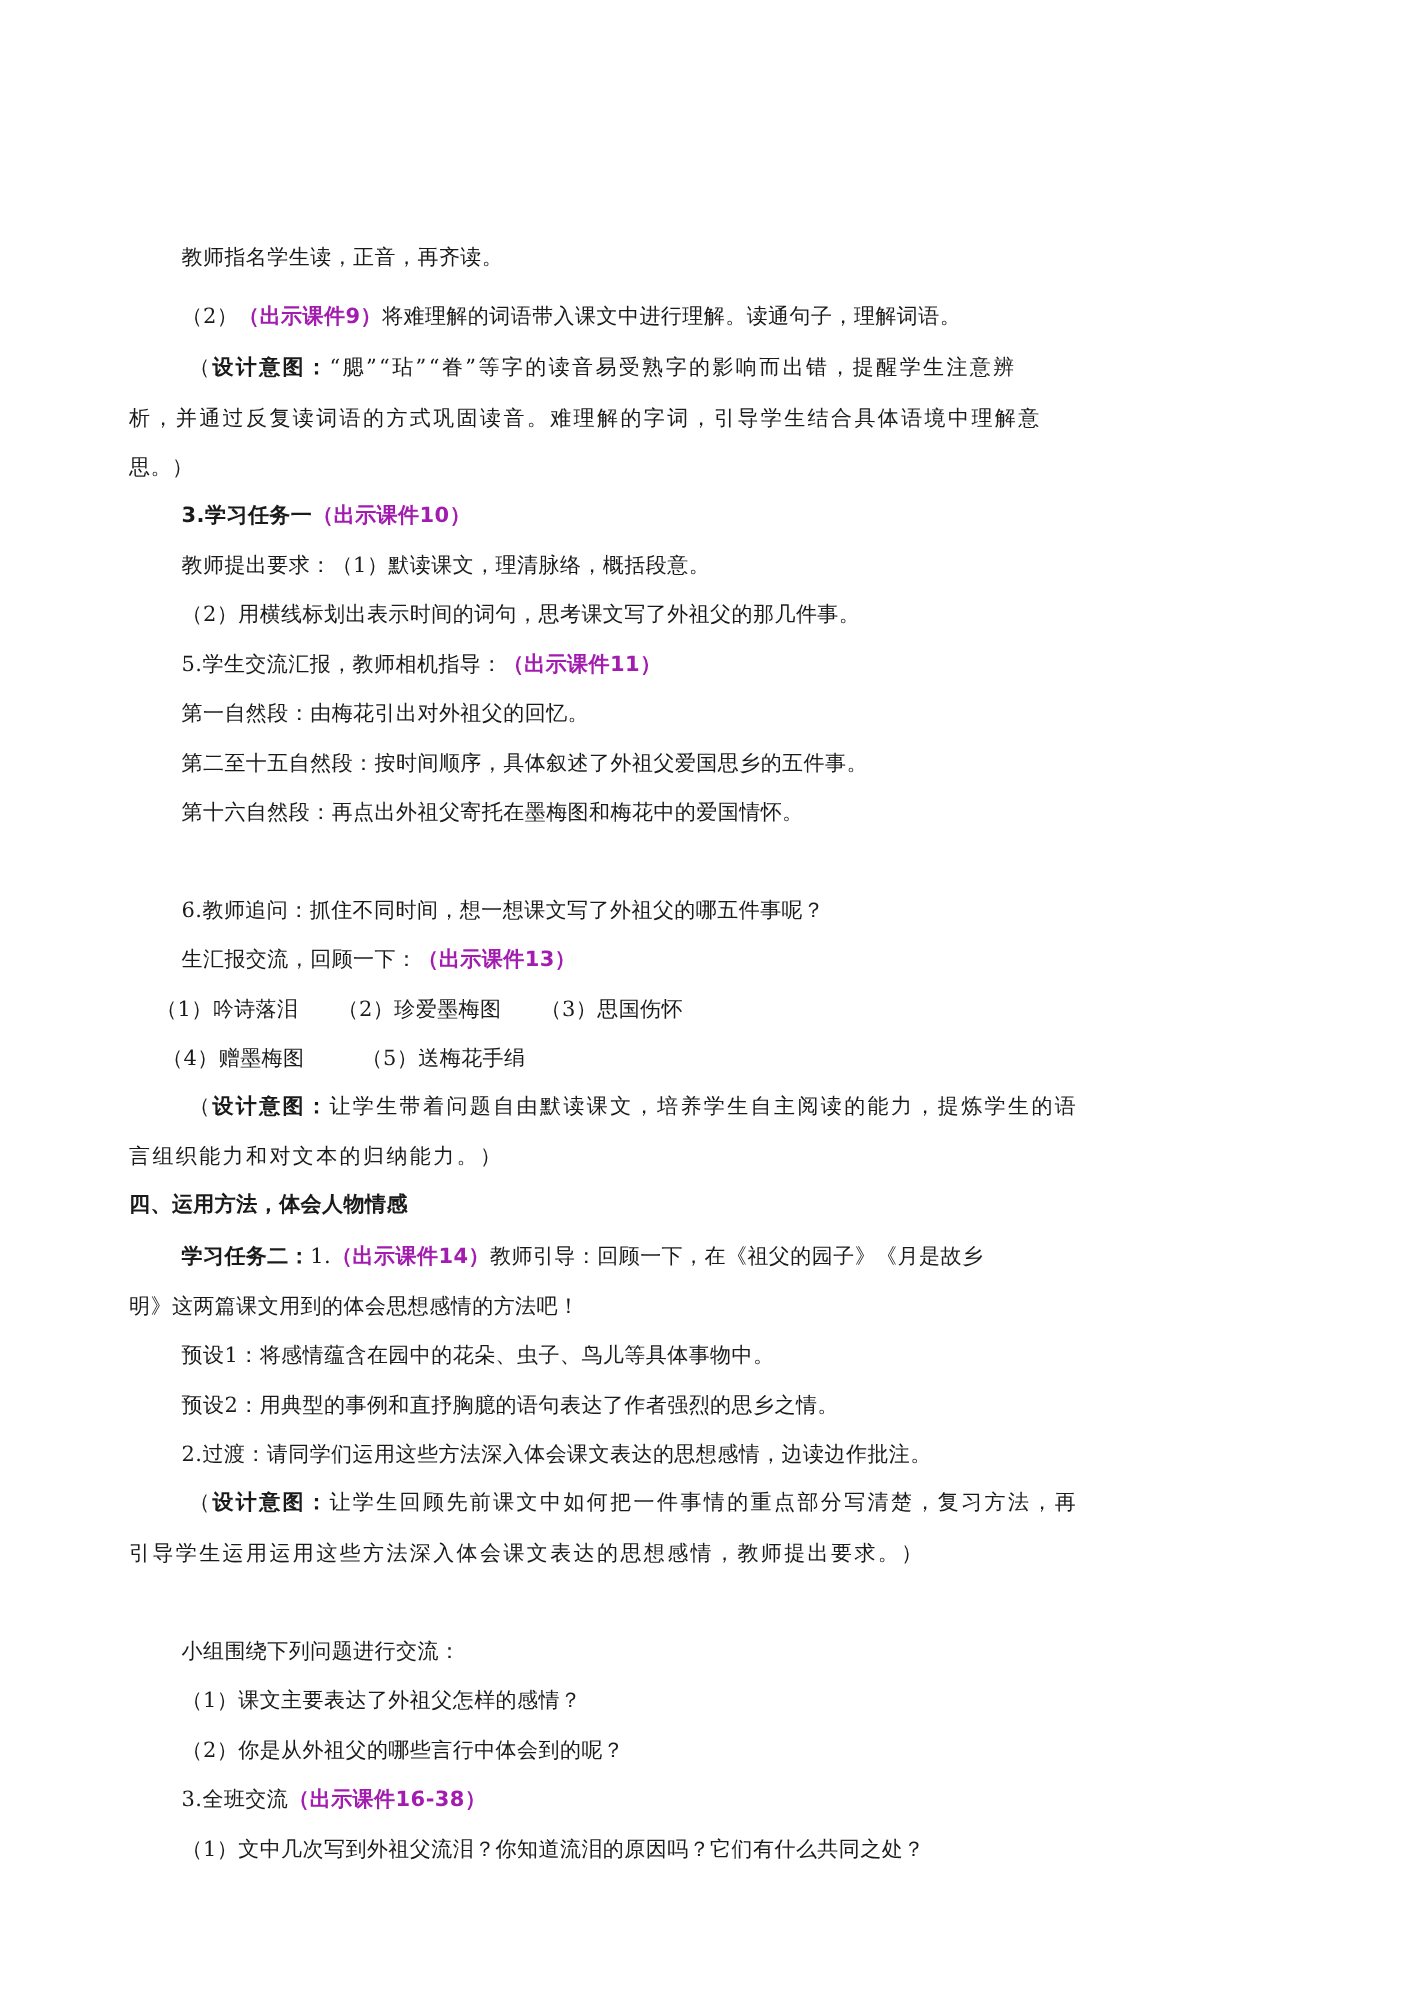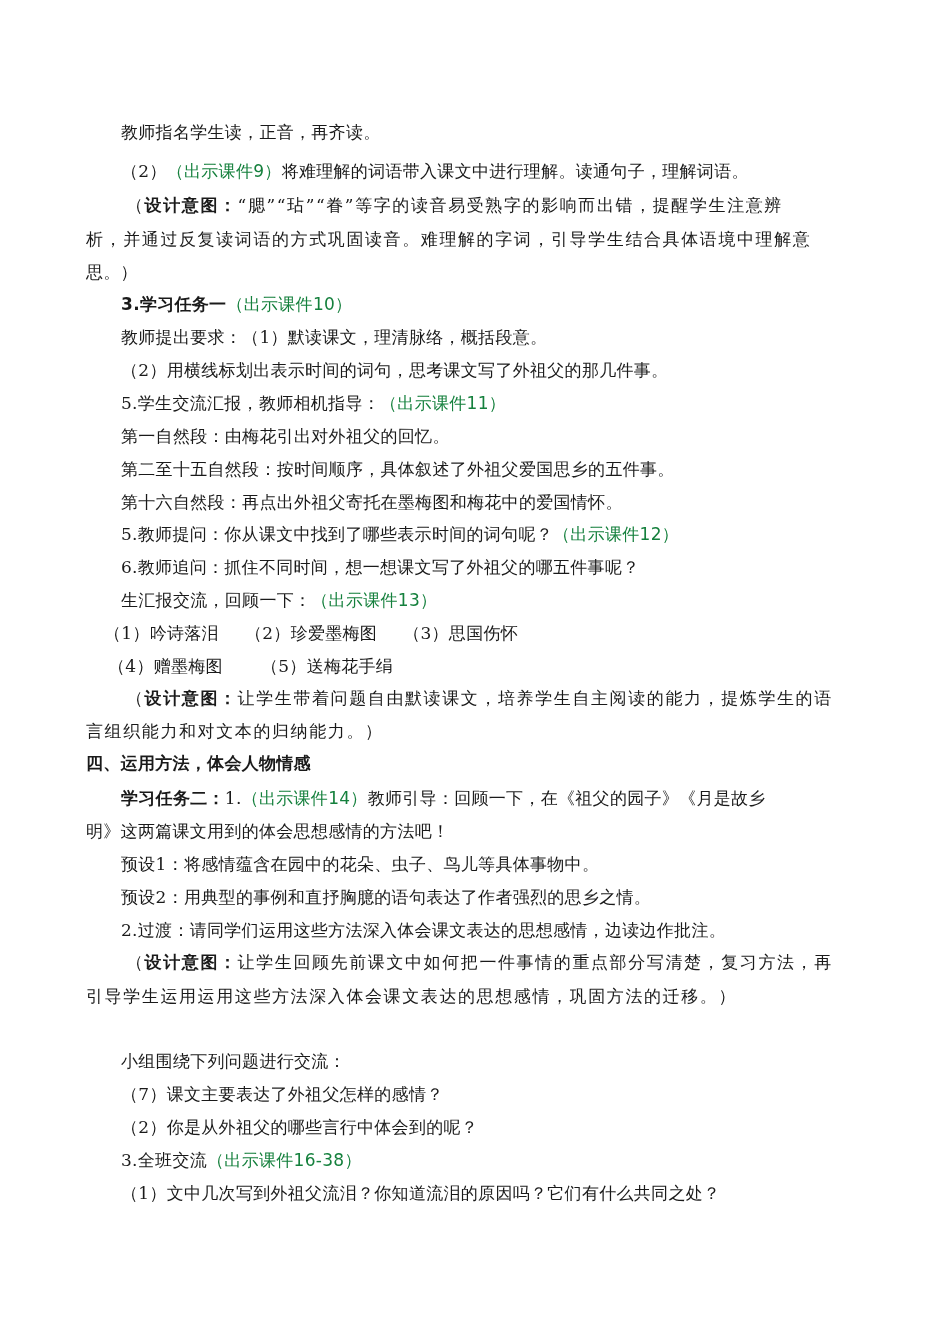--- a/index.html
+++ b/index.html
@@ -1,20 +1,20 @@
 <!DOCTYPE html>
 <html><head>
 <meta charset="utf-8">
 <style>
   html, body { margin: 0; padding: 0; background: #ffffff; }
   body { width: 950px; height: 1344px; position: relative; overflow: hidden;
          font-family: "DejaVu Serif", "Liberation Serif", serif; color: #1a1a1a; }
   .page { position: absolute; left: 0; top: 0; width: 950px; height: 1344px; }
-  .line { position: absolute; font-size: 17px; line-height: 22px; white-space: nowrap; letter-spacing: 0.3px; }
-  .blue { color: #15803d; font-family: "DejaVu Sans", "Liberation Sans", sans-serif; font-weight: normal; }
+  .line { position: absolute; font-size: 14px; line-height: 22px; white-space: nowrap; letter-spacing: 0.3px; margin-top: 40px; }
+  .blue { color: #a21caf; font-family: "DejaVu Sans", "Liberation Sans", sans-serif; font-weight: bold; }
   .bold { font-weight: bold; font-family: "DejaVu Sans", "Liberation Sans", sans-serif; }
   .h { font-weight: bold; font-family: Liberation Serif, serif; }
   .just { letter-spacing: 1.6px; }
   .gap { display: inline-block; width: 26px; }
 </style>
 </head>
 <body>
 
 <div class="page">
 
@@ -53,23 +53,20 @@
   <div class="line" style="left:121px;top:425px">
     <span>第一自然段：由梅花引出对外祖父的回忆。</span>
   </div>
   <div class="line" style="left:121px;top:458px">
     <span>第二至十五自然段：按时间顺序，具体叙述了外祖父爱国思乡的五件事。</span>
   </div>
   <div class="line" style="left:121px;top:491px">
     <span>第十六自然段：再点出外祖父寄托在墨梅图和梅花中的爱国情怀。</span>
   </div>
 
-  <div class="line" style="left:121px;top:523px">
-    <span>5.教师提问：你从课文中找到了哪些表示时间的词句呢？</span><span class="blue">（出示课件12）</span>
-  </div>
   <div class="line" style="left:121px;top:556px">
     <span>6.教师追问：抓住不同时间，想一想课文写了外祖父的哪五件事呢？</span>
   </div>
   <div class="line" style="left:121px;top:589px">
     <span>生汇报交流，回顾一下：</span><span class="blue">（出示课件13）</span>
   </div>
 
   <div class="line" style="left:104px;top:622px">
     <span>（1）吟诗落泪</span><span class="gap"></span><span>（2）珍爱墨梅图</span><span class="gap"></span><span>（3）思国伤怀</span>
   </div>
@@ -101,28 +98,28 @@
     <span>预设2：用典型的事例和直抒胸臆的语句表达了作者强烈的思乡之情。</span>
   </div>
   <div class="line" style="left:121px;top:919px">
     <span>2.过渡：请同学们运用这些方法深入体会课文表达的思想感情，边读边作批注。</span>
   </div>
 
   <div class="line just" style="left:126px;top:951px">
     <span>（</span><span class="bold">设计意图：</span><span>让学生回顾先前课文中如何把一件事情的重点部分写清楚，复习方法，再</span>
   </div>
   <div class="line just" style="left:86px;top:985px">
-    <span>引导学生运用运用这些方法深入体会课文表达的思想感情，巩固方法的迁移。）</span>
+    <span>引导学生运用运用这些方法深入体会课文表达的思想感情，教师提出要求。）</span>
   </div>
 
   <div class="line" style="left:121px;top:1050px">
     <span>小组围绕下列问题进行交流：</span>
   </div>
   <div class="line" style="left:121px;top:1083px">
-    <span>（7）课文主要表达了外祖父怎样的感情？</span>
+    <span>（1）课文主要表达了外祖父怎样的感情？</span>
   </div>
   <div class="line" style="left:121px;top:1116px">
     <span>（2）你是从外祖父的哪些言行中体会到的呢？</span>
   </div>
   <div class="line" style="left:121px;top:1149px">
     <span>3.全班交流</span><span class="blue">（出示课件16-38）</span>
   </div>
   <div class="line" style="left:121px;top:1182px">
     <span>（1）文中几次写到外祖父流泪？你知道流泪的原因吗？它们有什么共同之处？</span>
   </div>

